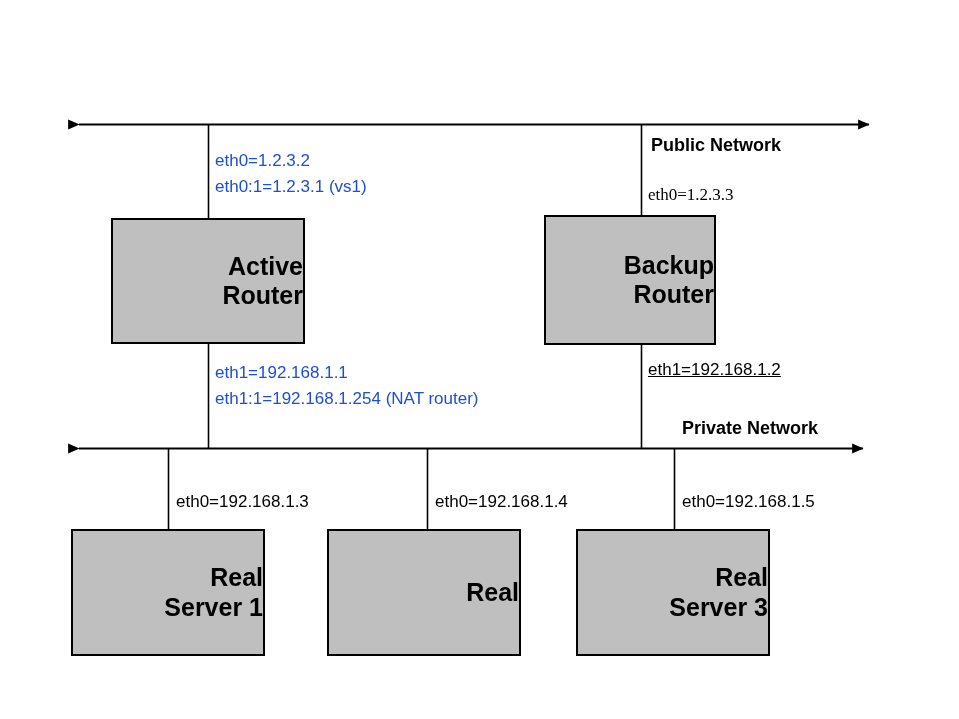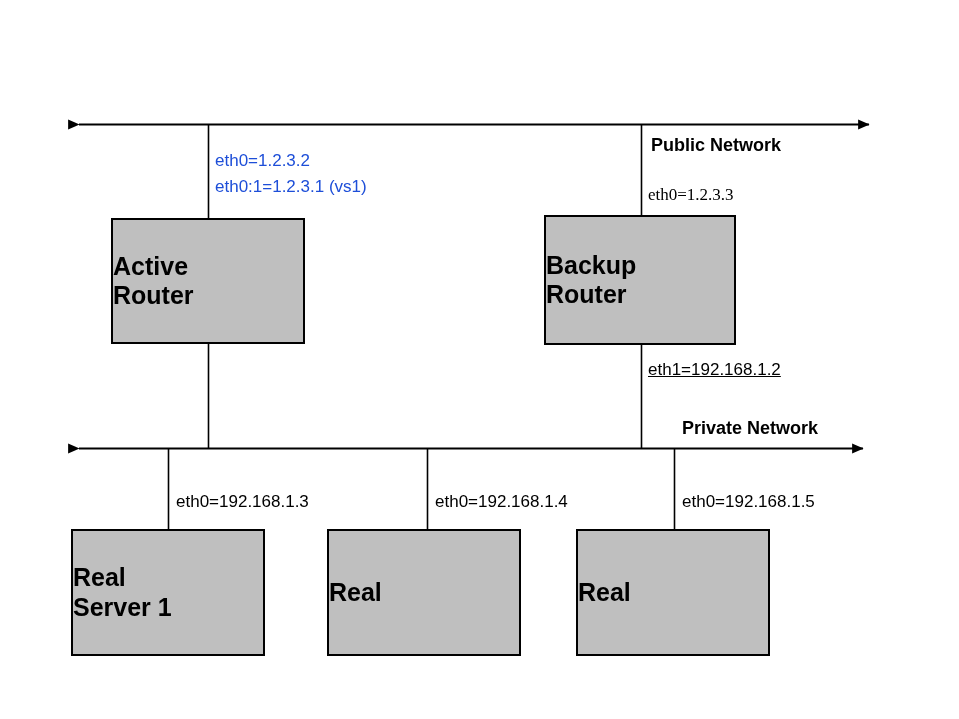--- a/index.html
+++ b/index.html
@@ -22,21 +22,21 @@
     width: 959px;
     height: 719px;
   }
   .node-box {
     position: absolute;
     box-sizing: border-box;
     background: #bfbfbf;
     border: 2px solid #000000;
     display: flex;
     flex-direction: column;
-    align-items: flex-start;
+    align-items: flex-end;
     justify-content: center;
     font-weight: bold;
     font-size: 25px;
     line-height: 1.18;
     color: #000000;
     letter-spacing: 0px;
   }
   .node-box .line2 { display: block; }
   .net-label {
     position: absolute;
@@ -98,40 +98,45 @@
     <div>eth0:1=1.2.3.1 (vs1)</div>
   </div>
 
   <div class="iface-label" style="left:648px; top:185px;font-family:Liberation Serif, serif;">eth0=1.2.3.3</div>
 
   <div class="node-box" style="left:111px; top:218px; width:194px; height:126px;">
     <span class="line1">Active</span>
     <span class="line2">Router</span>
   </div>
 
-  <div class="node-box" style="left:544px; top:215px; width:192px; height:130px;">
+  <div class="node-box" style="left:544px; top:215px; width:172px; height:130px;">
     <span class="line1">Backup</span>
     <span class="line2">Router</span>
   </div>
 
+  <div class="iface-group" style="left:215px; top:360px;">
+    <div>eth1=192.168.1.1</div>
+    <div>eth1:1=192.168.1.254 (NAT router)</div>
+  </div>
 
   <div class="iface-label" style="left:648px; top:360px;text-decoration:underline;">eth1=192.168.1.2</div>
 
   <div class="iface-label" style="left:176px; top:492px;text-align:right;">eth0=192.168.1.3</div>
 
   <div class="iface-label" style="left:435px; top:492px;">eth0=192.168.1.4</div>
 
   <div class="iface-label" style="left:682px; top:492px;">eth0=192.168.1.5</div>
 
   <div class="node-box" style="left:71px; top:529px; width:194px; height:127px;">
     <span class="line1">Real</span>
     <span class="line2">Server 1</span>
   </div>
 
   <div class="node-box" style="left:327px; top:529px; width:194px; height:127px;">
     <span class="line1">Real</span>
   </div>
 
   <div class="node-box" style="left:576px; top:529px; width:194px; height:127px;">
     <span class="line1">Real</span>
+    <span class="line2">Server 3</span>
   </div>
 
 </div>
 
 </body></html>

